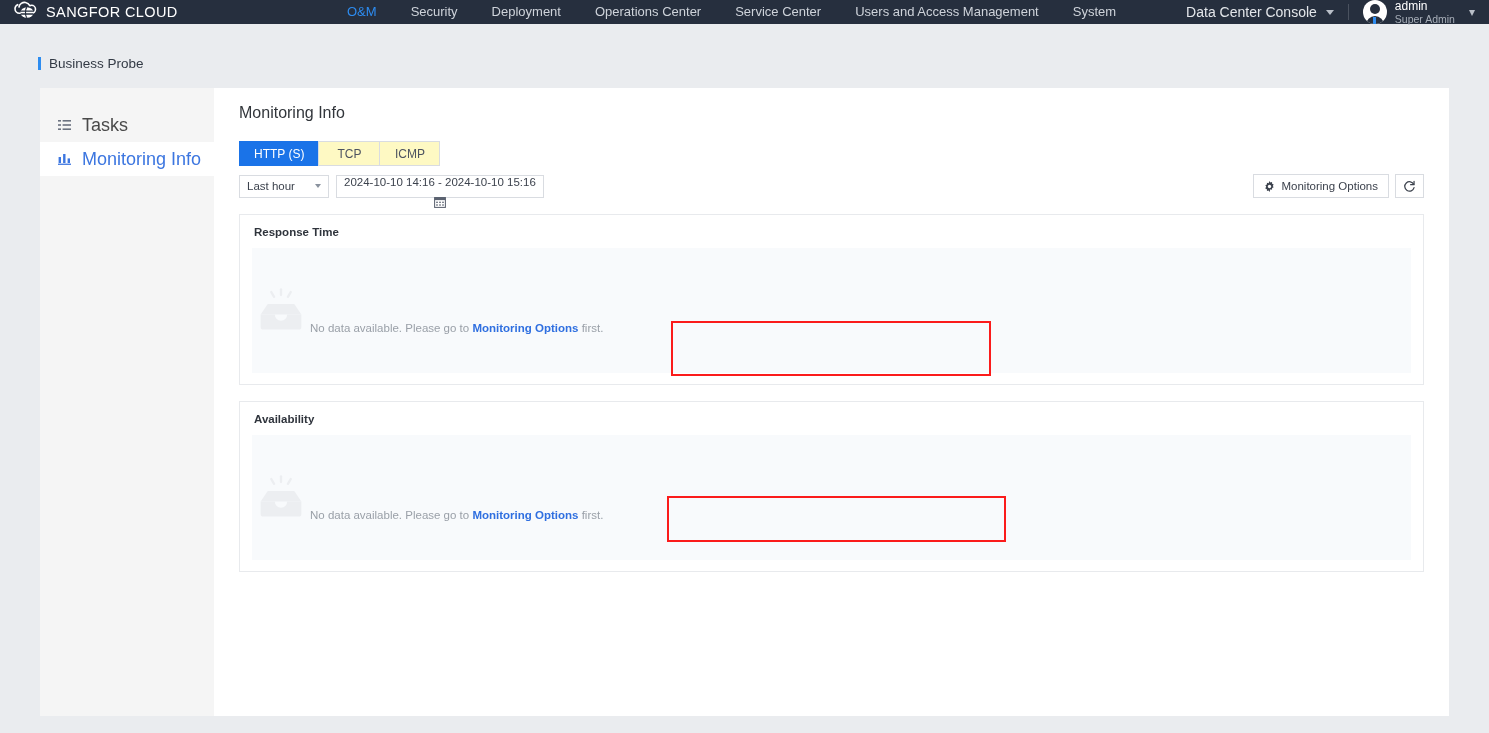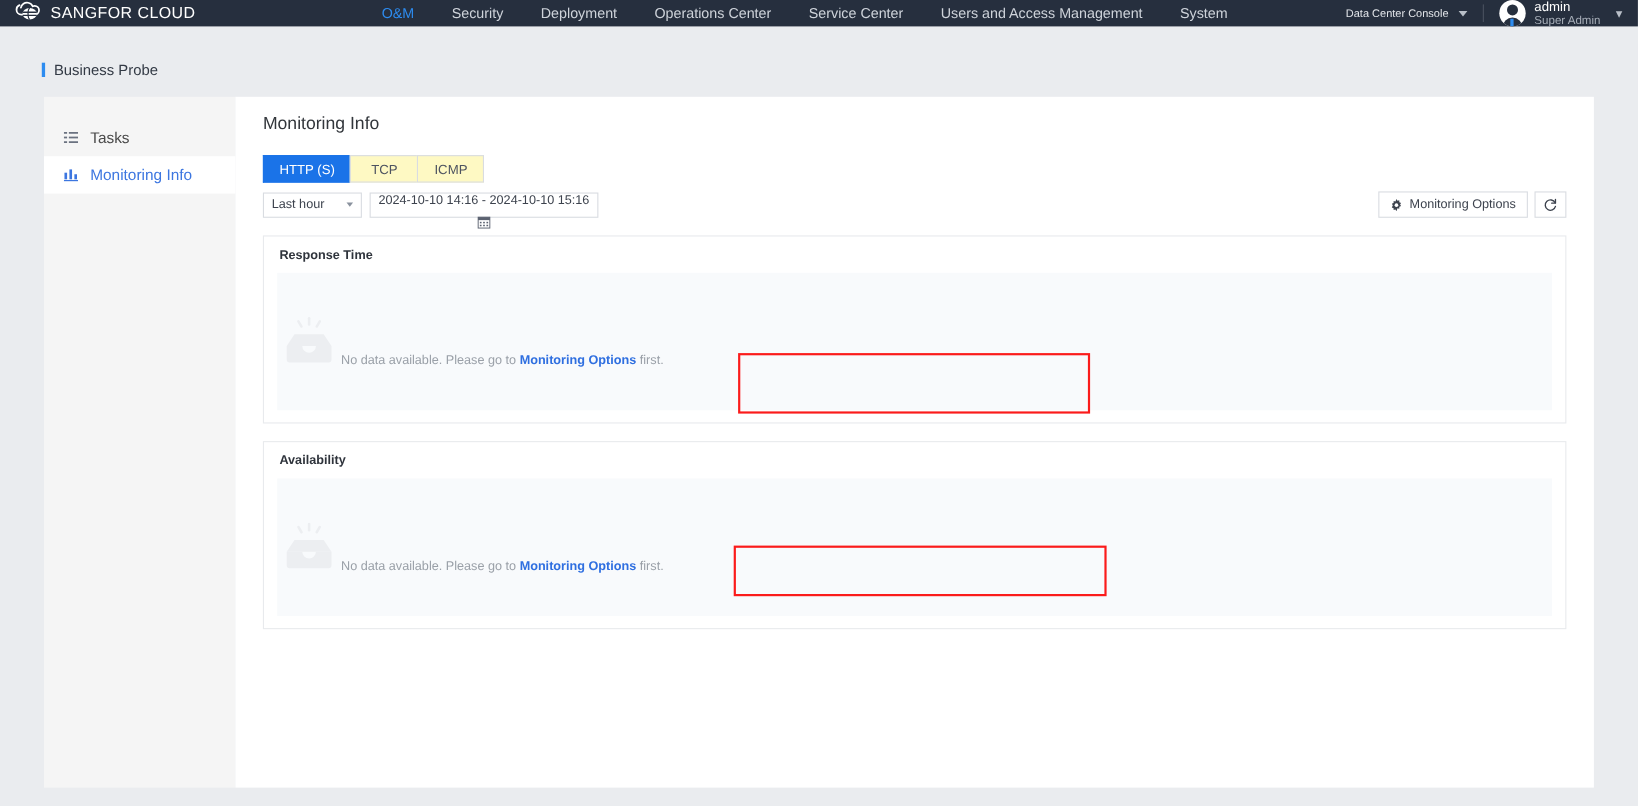--- a/index.html
+++ b/index.html
@@ -28,21 +28,21 @@
     color: #ced3da; font-size: 13px; padding: 0 17px; line-height: 40px;
     white-space: nowrap; cursor: pointer;
   }
   .nav-item.active { color: #2d8cf0; }
 
   .topright {
     margin-left: auto; display: flex; align-items: center; height: 40px;
     padding-right: 14px;
   }
   .console-select {
-    display: flex; align-items: center; color: #e3e6ea; font-size: 10px;
+    display: flex; align-items: center; color: #e3e6ea; font-size: 14px;
     cursor: pointer; white-space: nowrap;
   }
   .caret-down {
     width: 0; height: 0; margin-left: 9px;
     border-left: 4px solid transparent; border-right: 4px solid transparent;
     border-top: 5px solid #b9bfc8;
   }
   .divider-v { width: 1px; height: 16px; background: #4a525f; margin: 0 14px; }
   .user-box { display: flex; align-items: center; cursor: pointer; }
   .avatar {
@@ -78,21 +78,21 @@
   }
   .crumb-text { color: #333a45; font-size: 13.5px; }
 
   
   .sidebar {
     position: absolute; left: 40px; top: 88px; width: 174px; height: 628px;
     background: #f5f5f5;
   }
   .side-item {
     height: 34px; display: flex; align-items: center;
-    padding-left: 18px; font-size: 14px; color: #4a4a4a; cursor: pointer;
+    padding-left: 18px; font-size: 18px; color: #4a4a4a; cursor: pointer;
   }
   .side-item.first { margin-top: 20px; }
   .side-item.active { background: #ffffff; color: #3c76e0; }
   .side-ico { width: 15px; margin-right: 9px; display: flex; align-items: center; }
 
   .content {
     position: absolute; left: 214px; top: 88px; width: 1235px; height: 628px;
     background: #ffffff;
   }
   .page-title {

